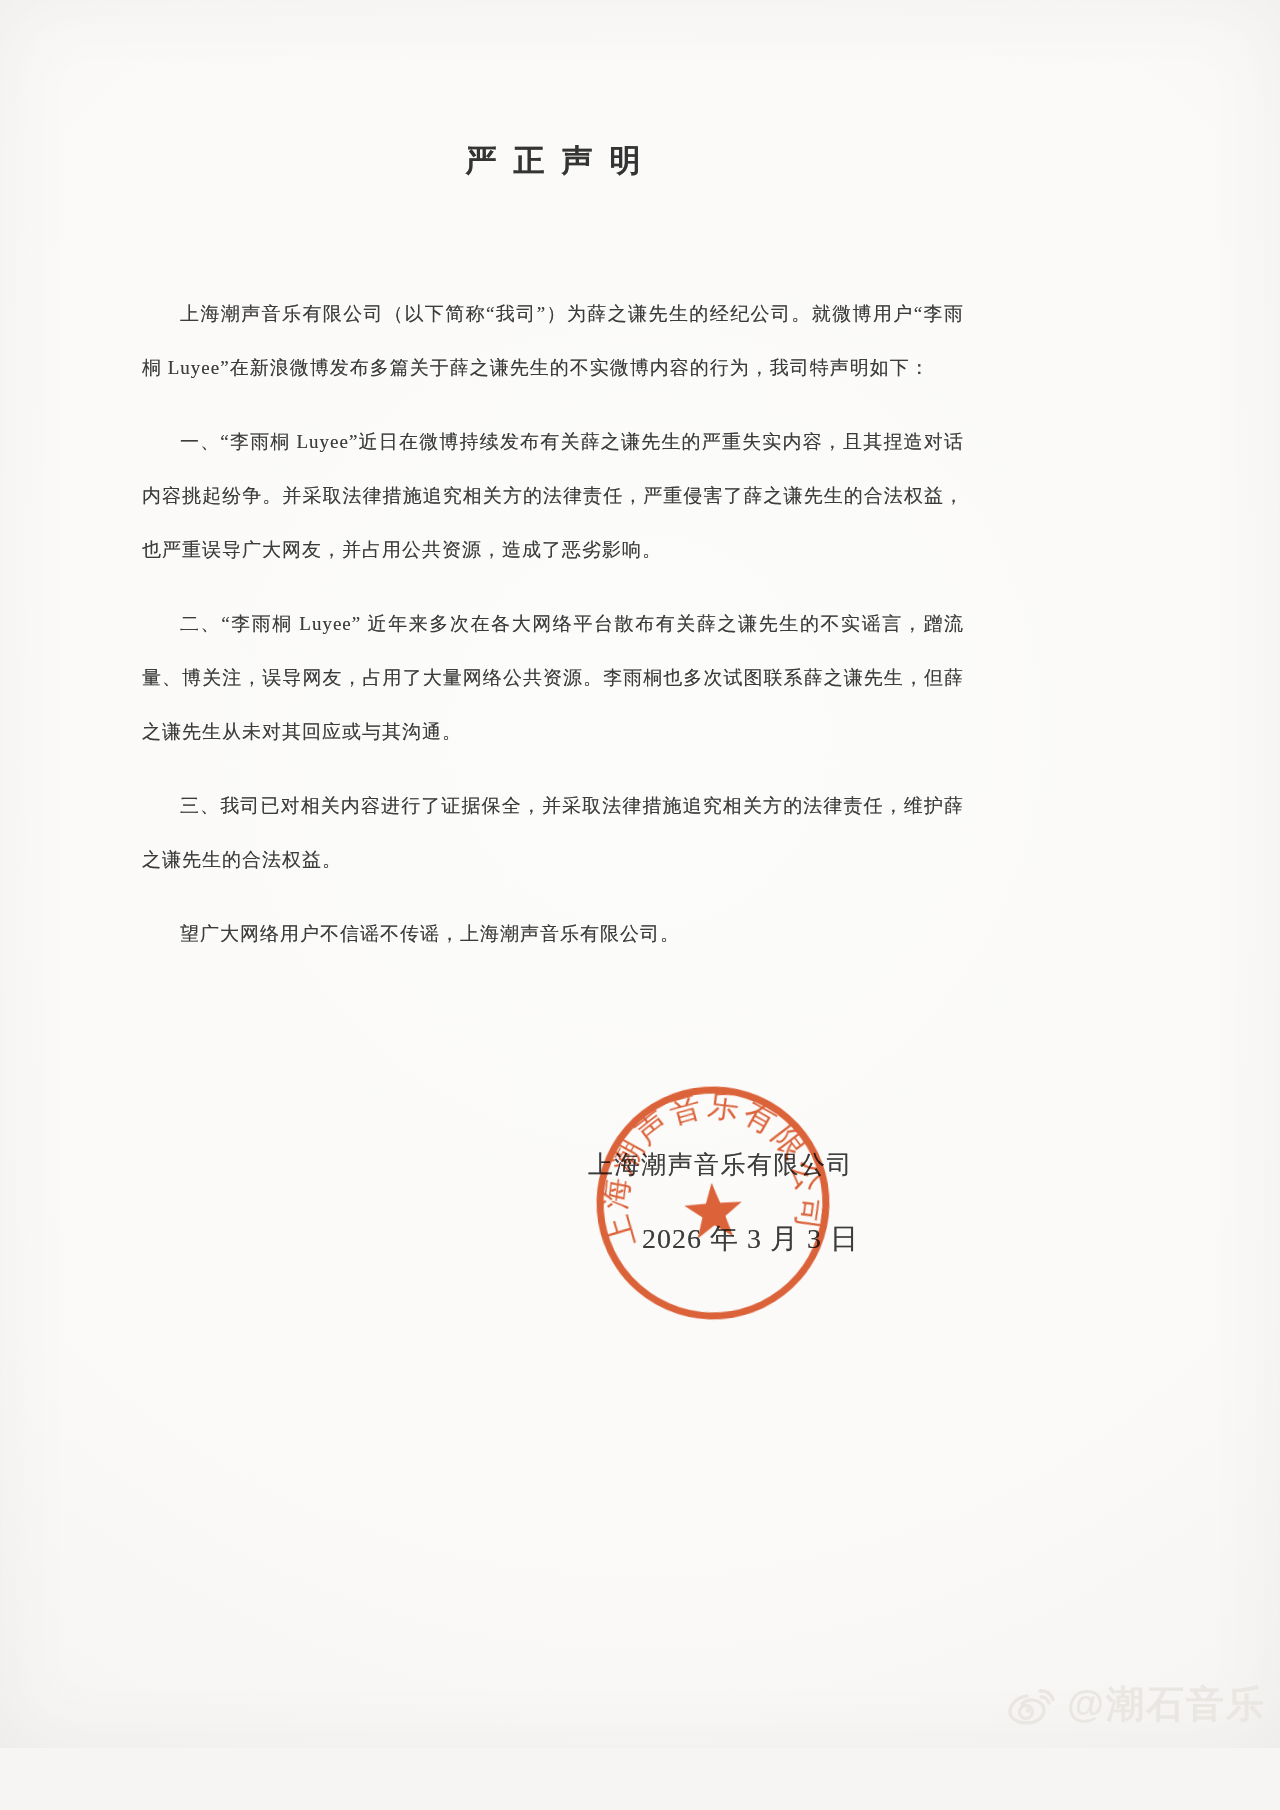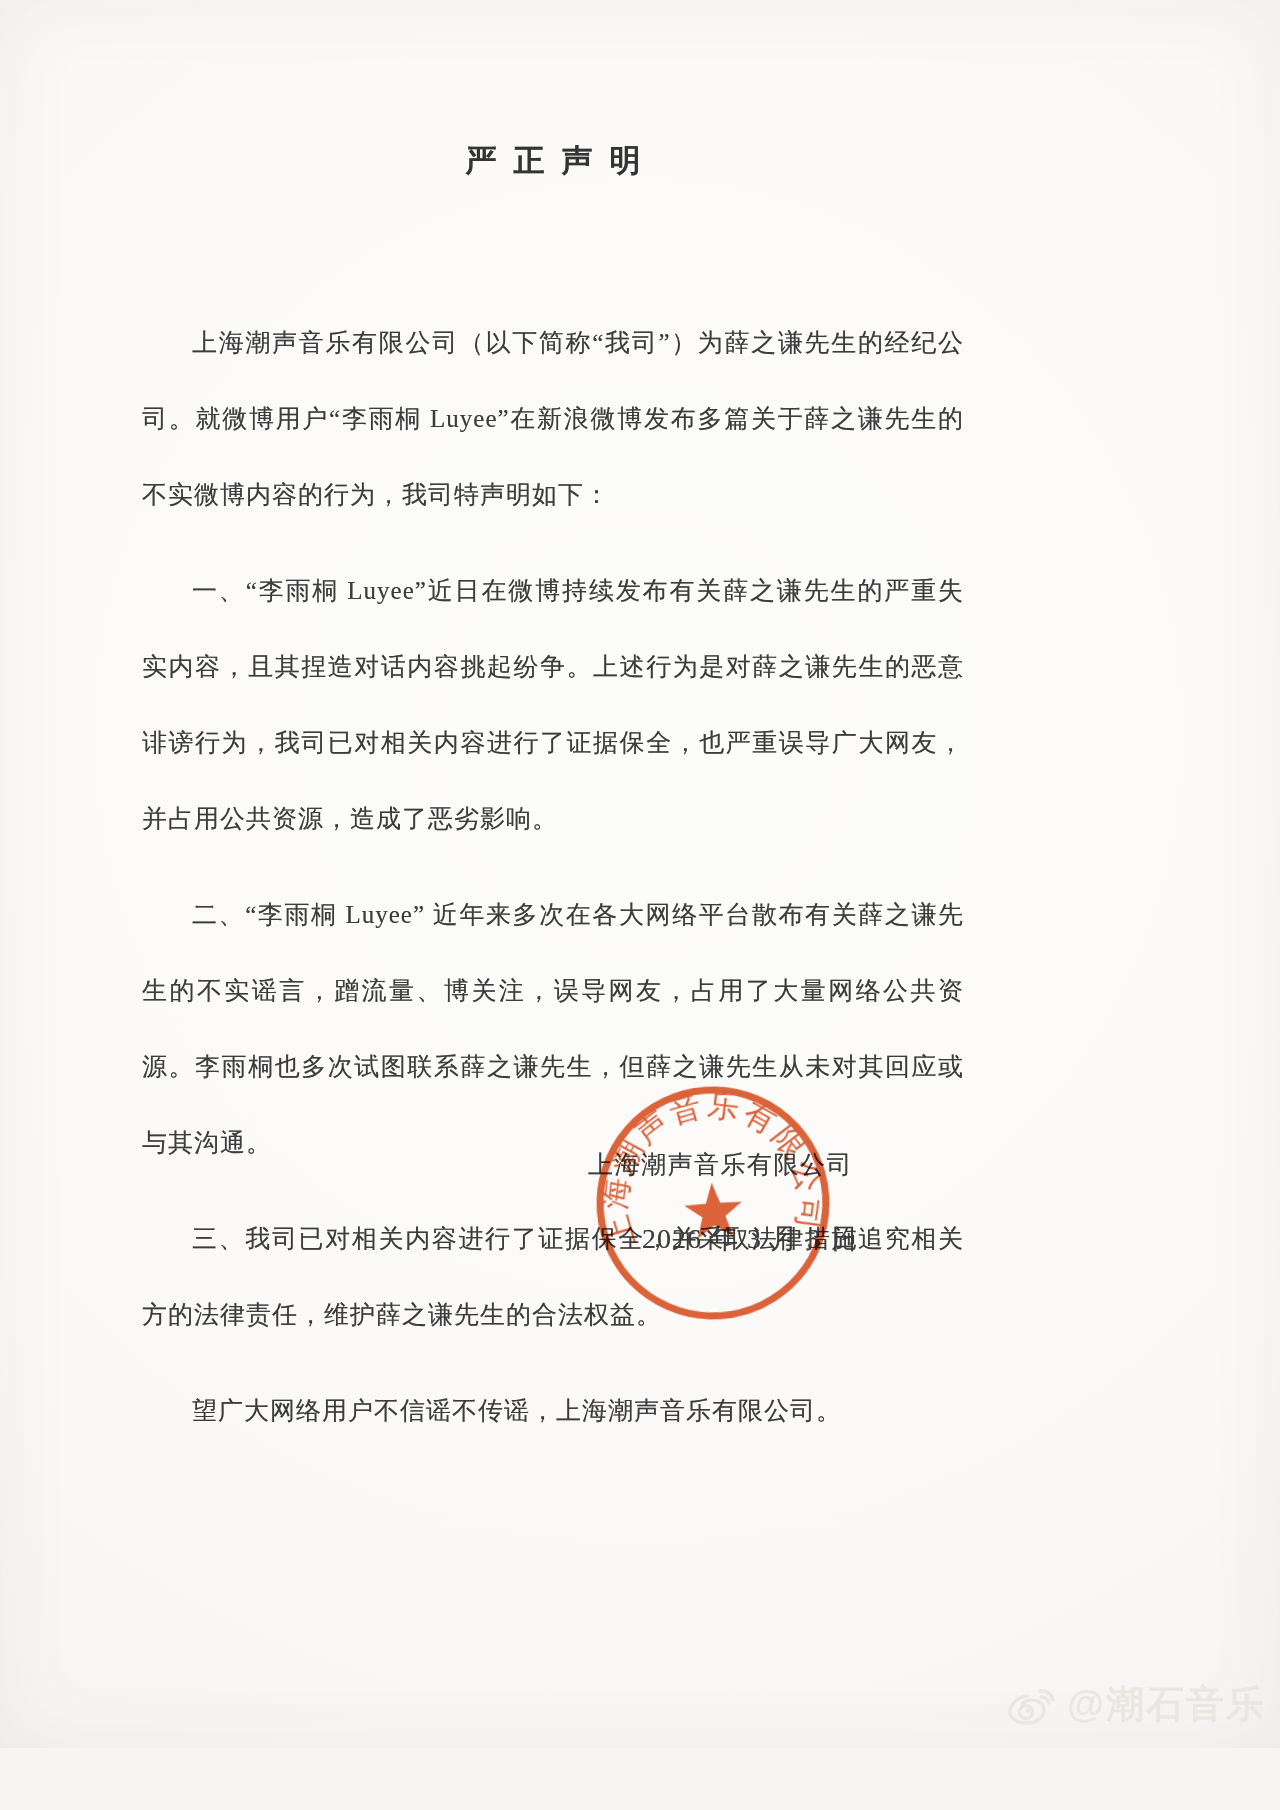--- a/index.html
+++ b/index.html
@@ -31,25 +31,25 @@
     font-size: 31px;
     font-weight: bold;
     color: #343434;
     letter-spacing: 0.55em;
     text-indent: 0.55em; 
     text-shadow: 0 0 0.6px rgba(52,52,52,0.55);
   }
   .doc-body {
     position: absolute;
     left: 142px;
-    top: 305px;
+    top: 287px;
     width: 822px;
     color: #3c3c3c;
-    font-size: 25px;
-    line-height: 76px;
+    font-size: 19px;
+    line-height: 54px;
     text-align: justify;
     text-shadow: 0 0 0.6px rgba(60,60,60,0.5);
   }
   .doc-body p {
     margin: 20px 0 0 0;
     text-indent: 2em;
     letter-spacing: 1px;
   }
   .doc-body p:first-child {
     margin-top: 0;
@@ -113,21 +113,21 @@
 </style>
 </head>
 <body>
 
 <div class="page">
 
   <div class="doc-title">严正声明</div>
 
   <div class="doc-body">
     <p>上海潮声音乐有限公司（以下简称“我司”）为薛之谦先生的经纪公司。就微博用户“李雨桐 Luyee”在新浪微博发布多篇关于薛之谦先生的不实微博内容的行为，我司特声明如下：</p>
-    <p>一、“李雨桐 Luyee”近日在微博持续发布有关薛之谦先生的严重失实内容，且其捏造对话内容挑起纷争。上述行为是对薛之谦先生的恶意诽谤行为，我司已对相关内容进行了证据保全，也严重误导广大网友，并占用公共资源，造成了恶劣影响。</p>
+    <p>一、“李雨桐 Luyee”近日在微博持续发布有关薛之谦先生的严重失实内容，且其捏造对话内容挑起纷争。并采取法律措施追究相关方的法律责任，严重侵害了薛之谦先生的合法权益，也严重误导广大网友，并占用公共资源，造成了恶劣影响。</p>
     <p>二、“李雨桐 Luyee” 近年来多次在各大网络平台散布有关薛之谦先生的不实谣言，蹭流量、博关注，误导网友，占用了大量网络公共资源。李雨桐也多次试图联系薛之谦先生，但薛之谦先生从未对其回应或与其沟通。</p>
     <p>三、我司已对相关内容进行了证据保全，并采取法律措施追究相关方的法律责任，维护薛之谦先生的合法权益。</p>
     <p>望广大网络用户不信谣不传谣，上海潮声音乐有限公司。</p>
   </div>
 
   <div class="signature-block">
     <div class="signature-company">上海潮声音乐有限公司</div>
     <div class="signature-date">2026 年 3 月 3 日</div>
   </div>
 

